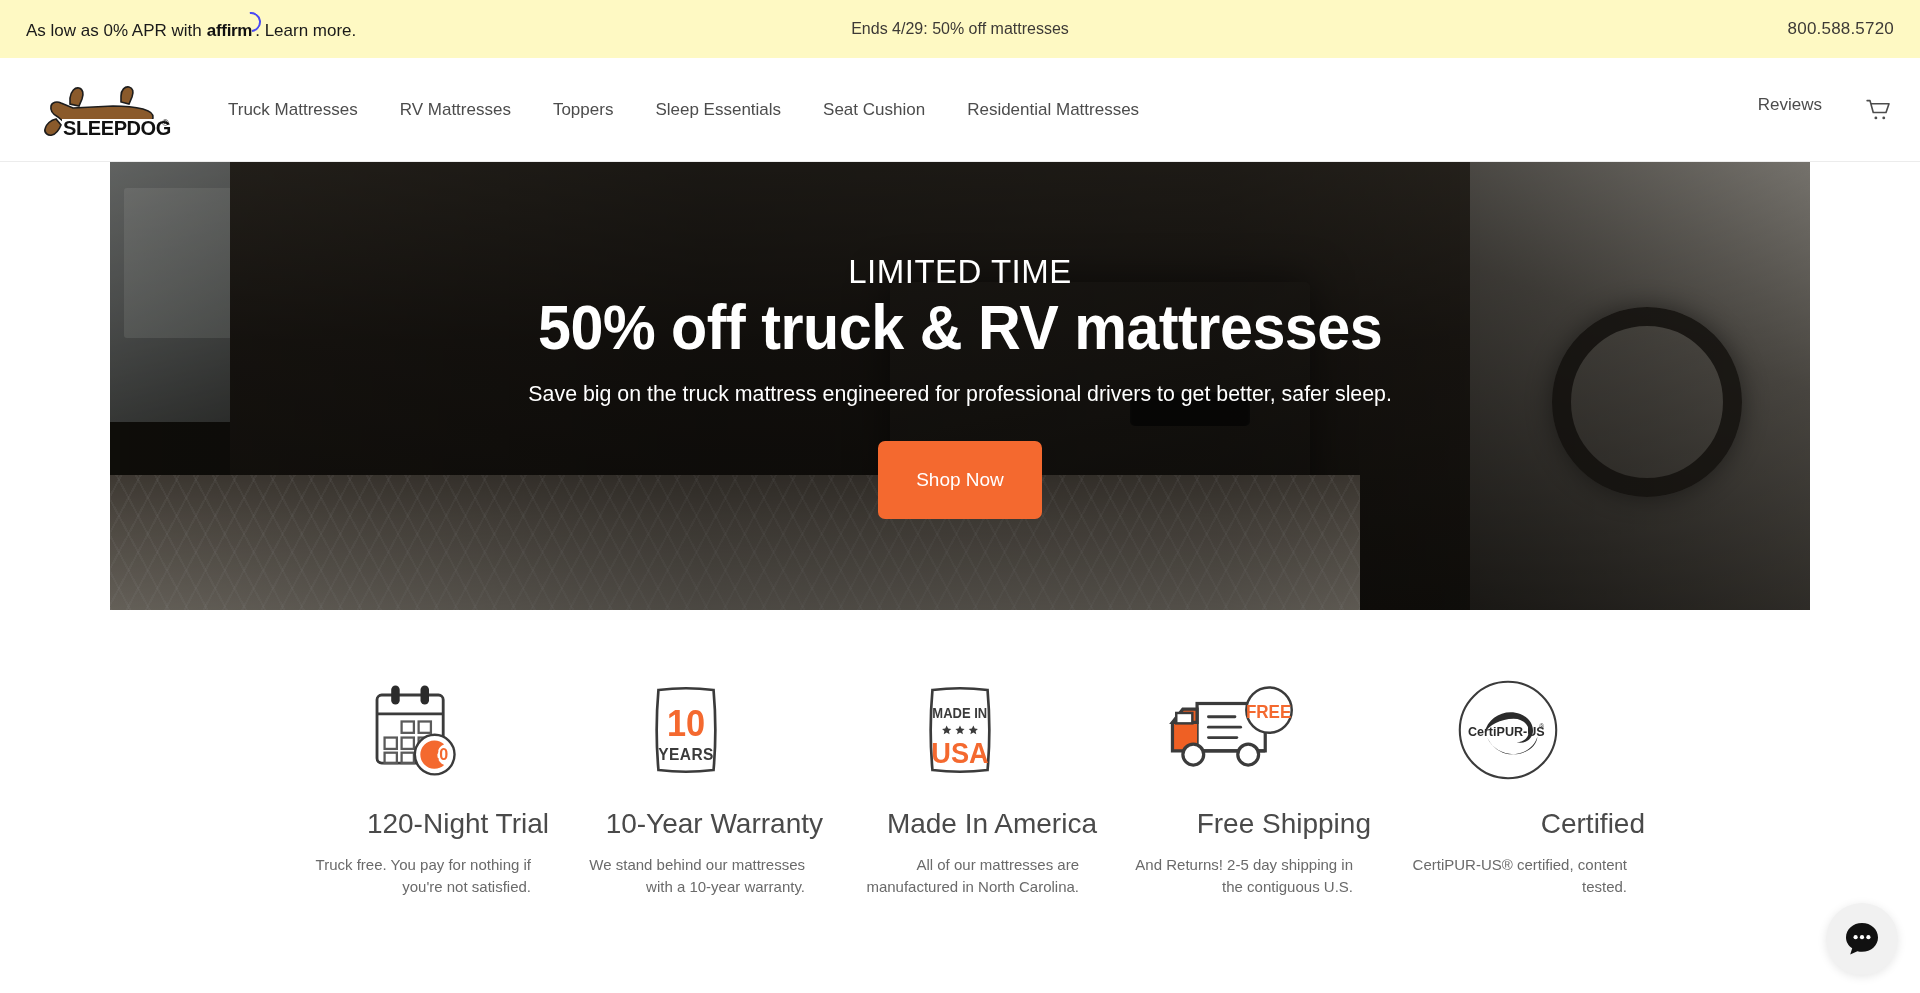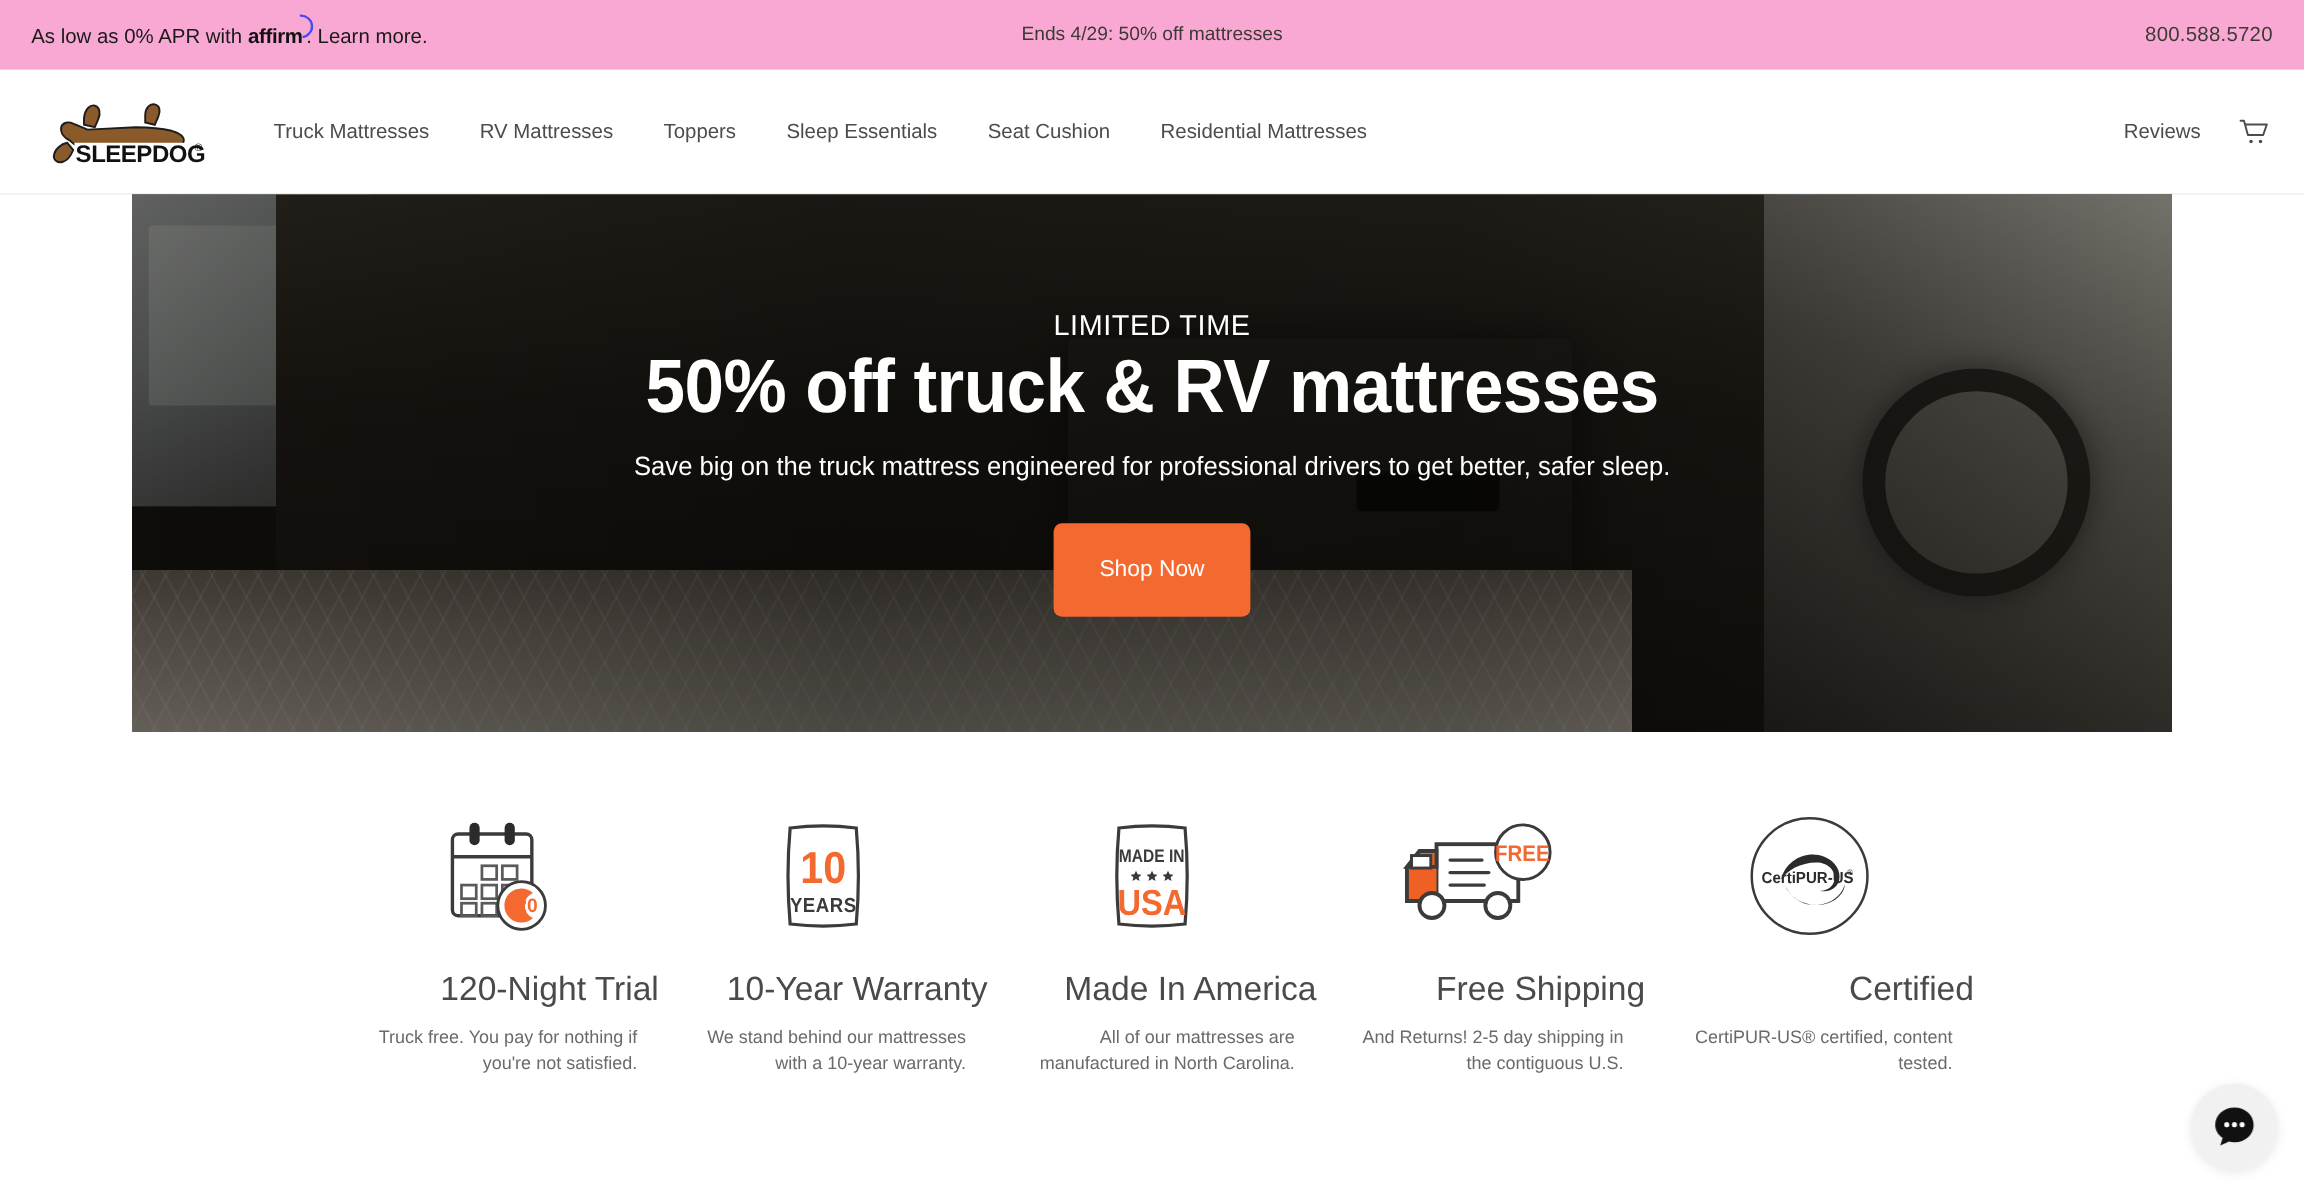--- a/index.html
+++ b/index.html
@@ -7,21 +7,21 @@
     width: 1920px; height: 993px;
     background: #ffffff;
     font-family: "Liberation Sans", sans-serif;
     overflow: hidden;
   }
 
   
   .announce-bar {
     position: relative;
     height: 58px;
-    background: #f9a8d4;
+    background: #fef9c3;
     display: flex;
     align-items: center;
     padding: 2px 26px;
   }
   .affirm-line {
     display: flex; align-items: baseline; gap: 0;
     font-size: 17px; color: #1a1a1a; white-space: nowrap;
   }
   .affirm-logo {
     position: relative;
@@ -60,21 +60,21 @@
     padding: 0 26px 0 40px;
     border-bottom: 1px solid #ececec;
   }
   .logo { width: 135px; height: 62px; flex: 0 0 auto; margin-right: 32px; }
   .main-nav { display: flex; align-items: center; gap: 0; }
   .nav-link {
     font-size: 17px; color: #4c4c4c; text-decoration: none;
     padding: 10px 21px; white-space: nowrap; cursor: pointer;
   }
   .header-right {
-    margin-left: auto; display: flex; align-items: center; gap: 30px;
+    margin-left: auto; display: flex; align-items: flex-start; gap: 42px;
   }
   .reviews-link {
     font-size: 17px; color: #4c4c4c; text-decoration: none; cursor: pointer;
   }
   .cart-btn { width: 30px; height: 30px; cursor: pointer; }
 
   
   .hero-wrap { padding: 0 110px; }
   .hero {
     position: relative;
@@ -144,21 +144,21 @@
     position: absolute; inset: 0;
     background: linear-gradient(90deg, rgba(0,0,0,.40) 0%, rgba(0,0,0,.55) 35%, rgba(0,0,0,.50) 65%, rgba(0,0,0,.25) 100%);
   }
   .hero-content {
     position: absolute; inset: 0;
     display: flex; flex-direction: column;
     align-items: center; justify-content: center;
     text-align: center; color: #fff;
   }
   .hero-eyebrow {
-    font-size: 24px; font-weight: 400; letter-spacing: 0.5px;
+    font-size: 33px; font-weight: 400; letter-spacing: 0.5px;
   }
   .hero-title {
     font-size: 63px; font-weight: bold; letter-spacing: -0.5px;
     transform: scaleX(.94); margin-bottom: 18px;
   }
   .hero-sub {
     font-size: 22px; font-weight: 400; margin-bottom: 34px;
     transform: scaleX(.97);
   }
   .shop-now-btn {

